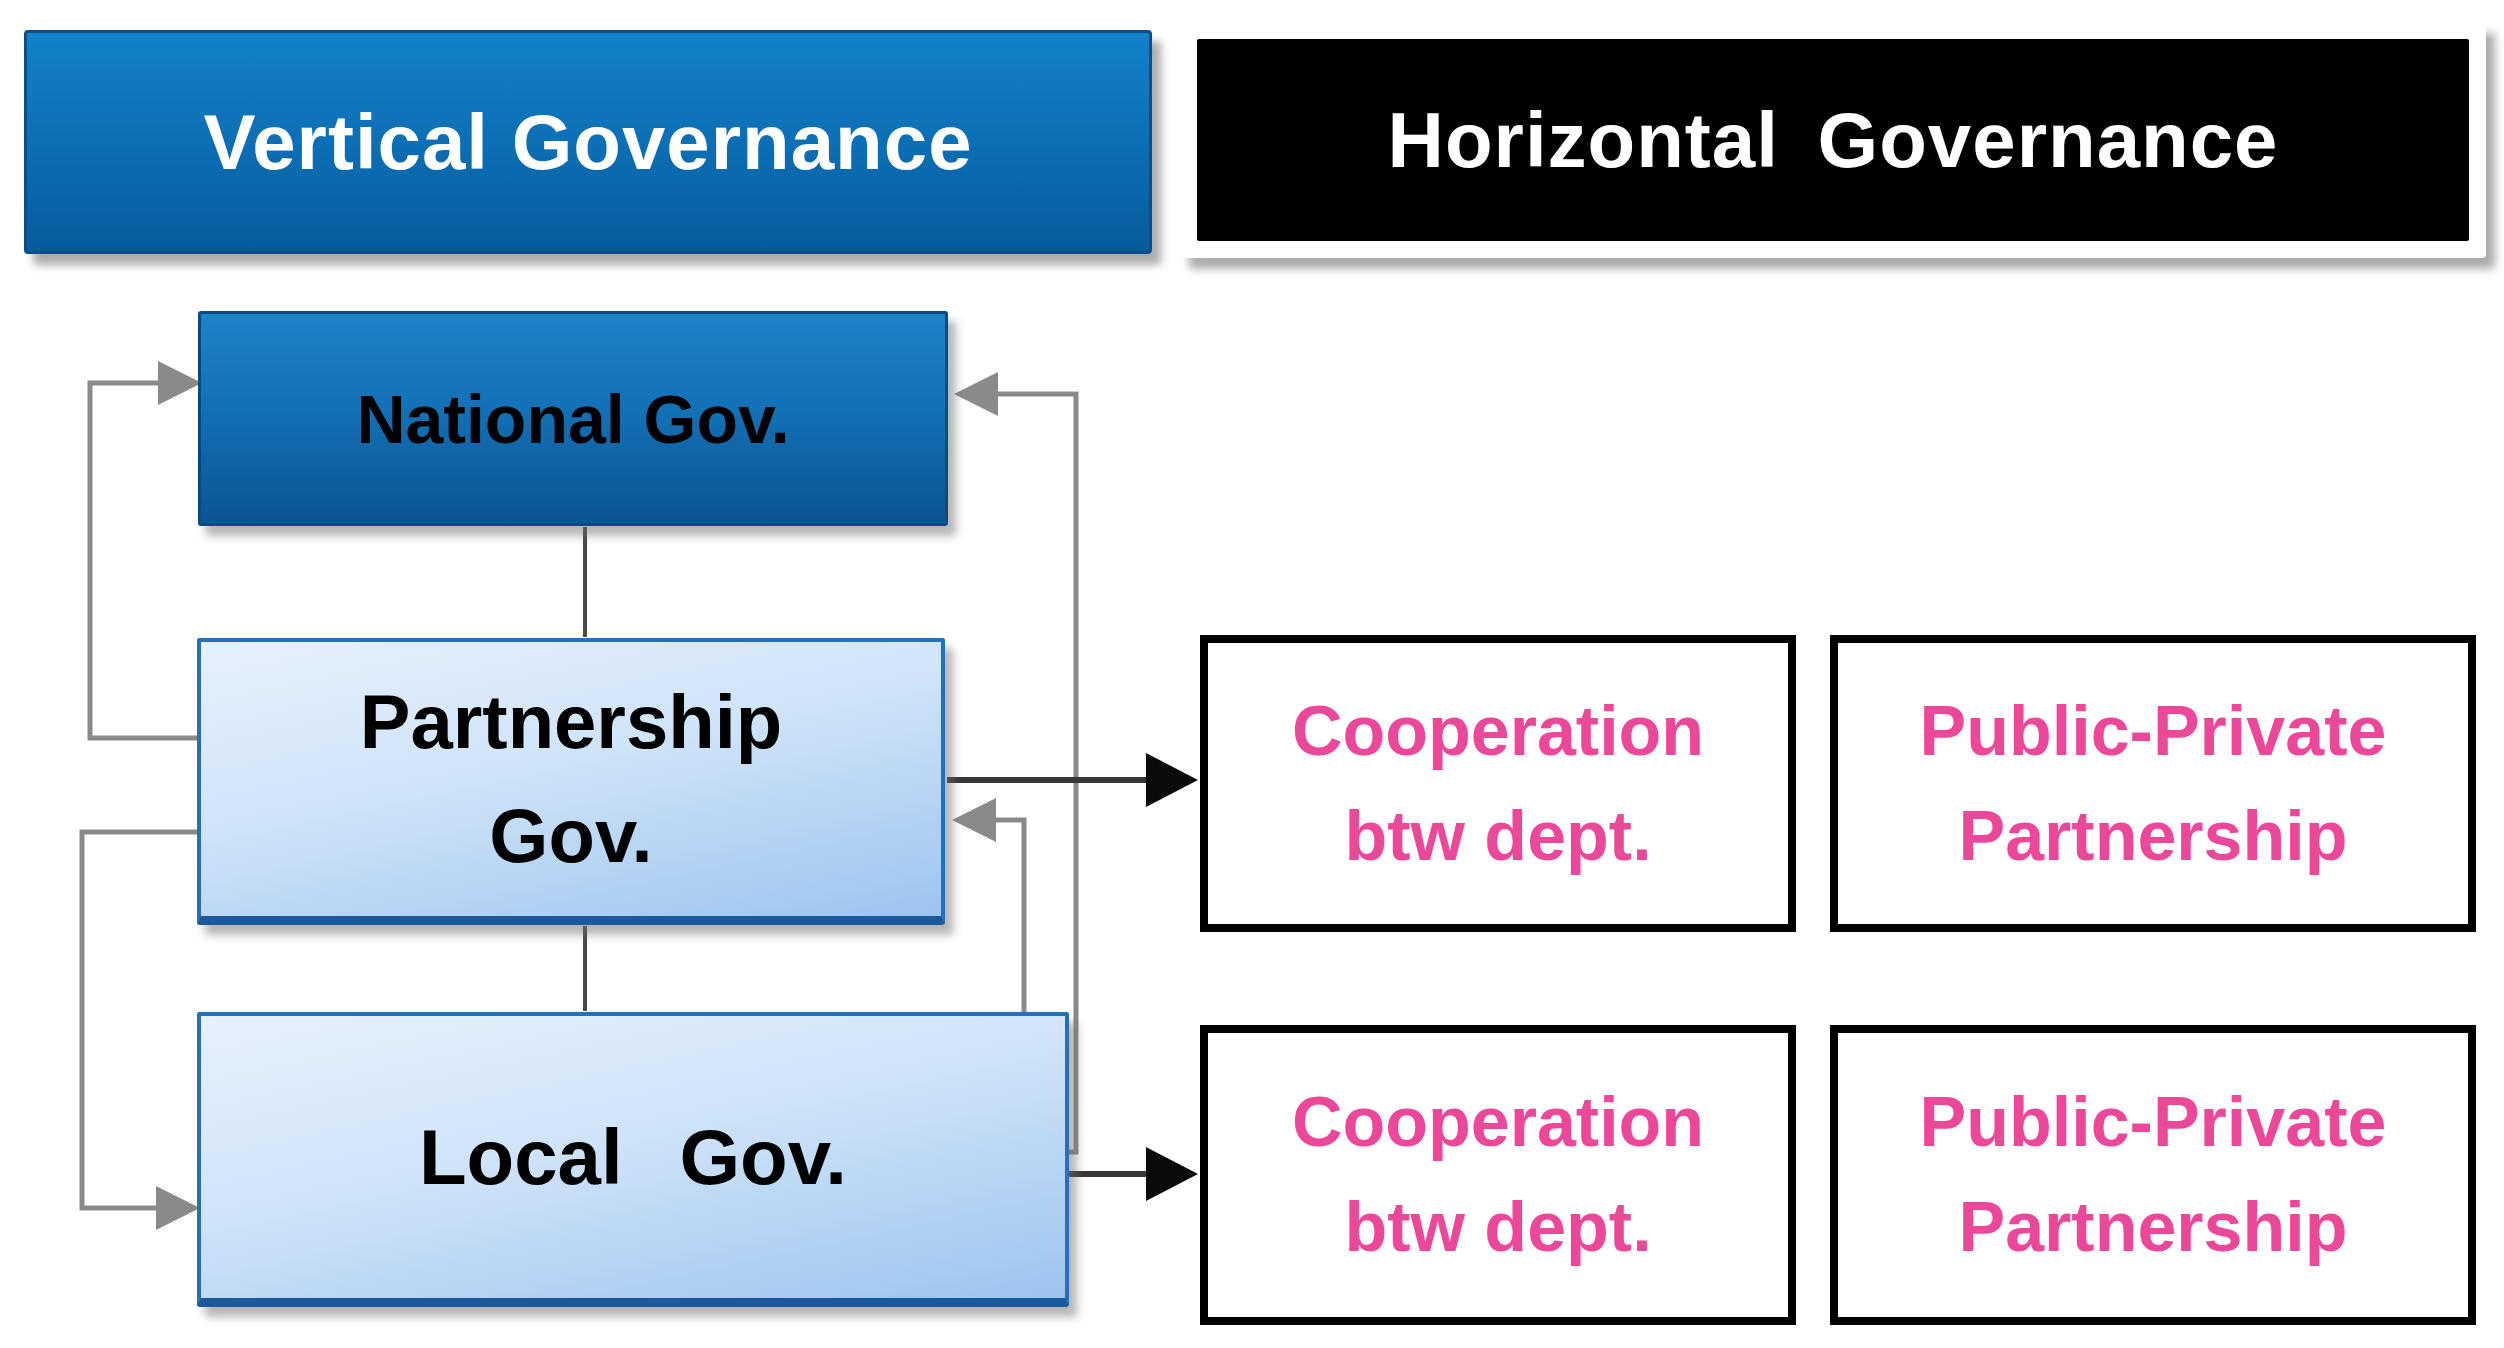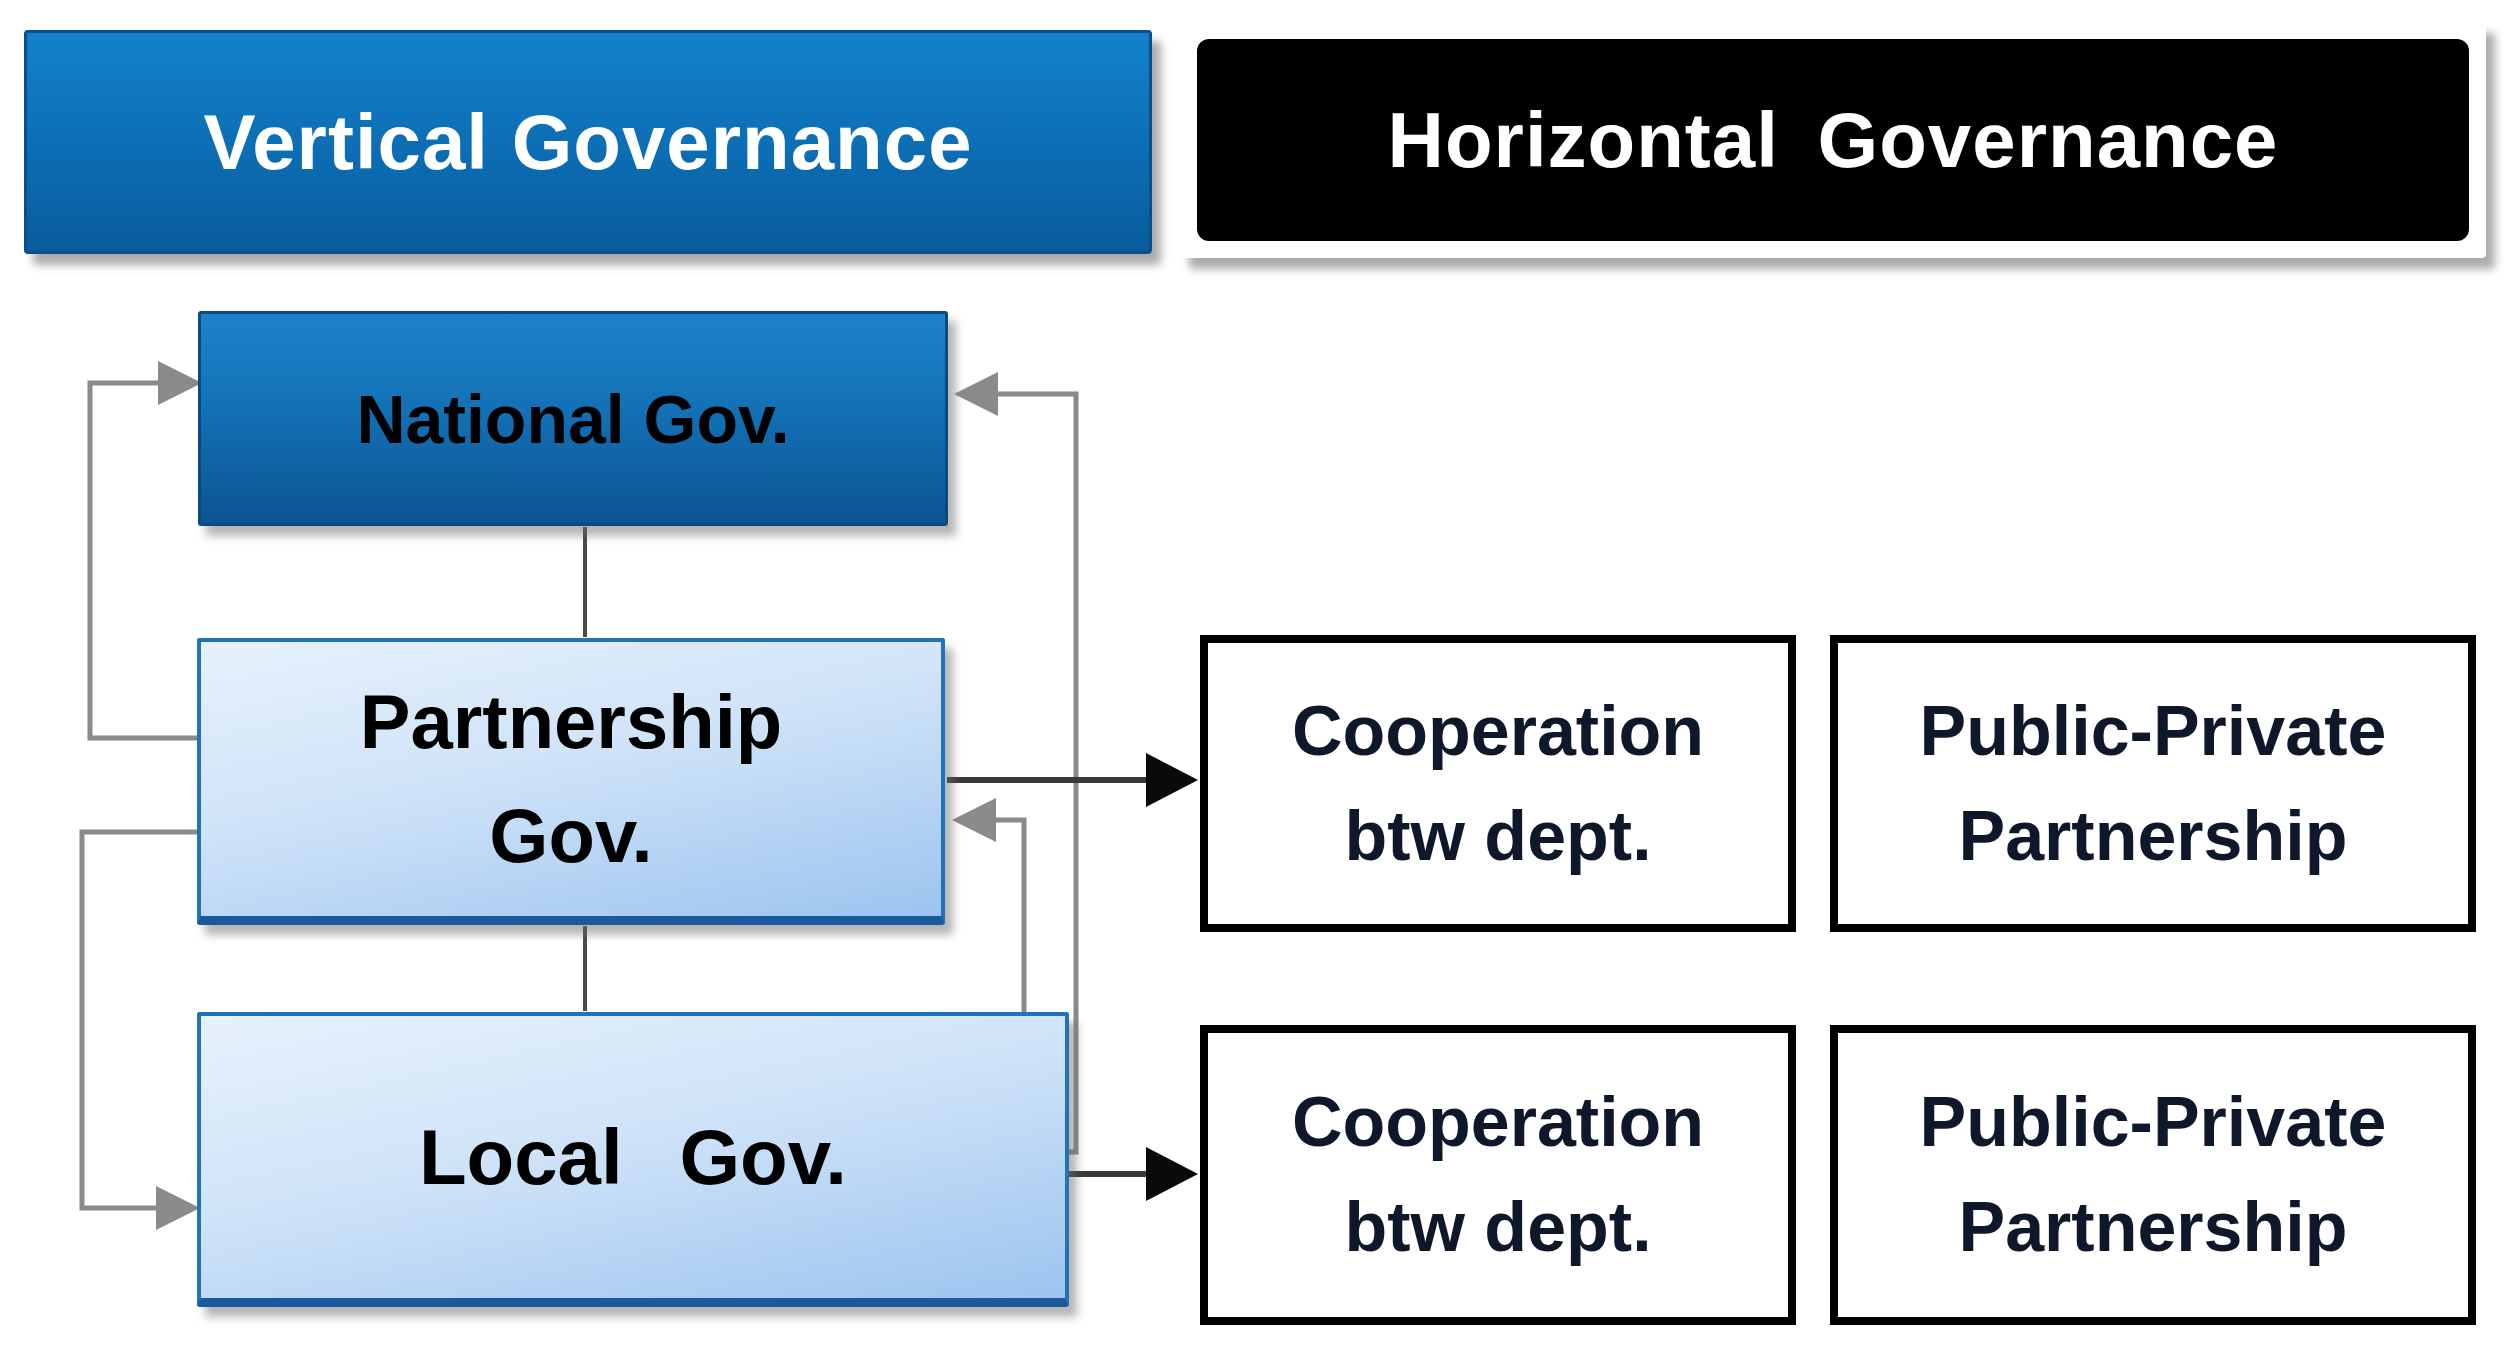--- a/index.html
+++ b/index.html
@@ -15,21 +15,21 @@
     box-shadow:9px 11px 9px rgba(70,70,70,.45);
     display:flex;align-items:center;justify-content:center;
   }
   .hdr-vertical span{color:#ffffff;font-size:78px;letter-spacing:1px;}
   .hdr-frame{
     position:absolute;left:1180px;top:22px;width:1306px;height:236px;
     background:#ffffff;border-radius:4px;box-sizing:border-box;padding:17px;
     box-shadow:9px 11px 9px rgba(70,70,70,.45);
   }
   .hdr-horizontal{
-    width:100%;height:100%;background:#000000;border-radius:12px;
+    width:100%;height:100%;background:#000000;border-radius:2px;
     display:flex;align-items:center;justify-content:center;
   }
   .hdr-horizontal span{color:#ffffff;font-size:78px;letter-spacing:1px;word-spacing:16px;}
   
   .gov{
     position:absolute;box-sizing:border-box;border-radius:3px;
     display:flex;flex-direction:column;align-items:center;justify-content:center;
     text-align:center;color:#000000;
     box-shadow:8px 10px 8px rgba(110,110,110,.5);
   }
@@ -44,21 +44,21 @@
     border:4px solid #2272ba;border-bottom:9px solid #1a5a9c;
   }
   .gov-metro{left:197px;top:638px;width:748px;height:287px;}
   .gov-metro span{font-size:76px;line-height:1.5;display:block;}
   .gov-local{left:197px;top:1012px;width:872px;height:295px;}
   .gov-local span{font-size:78px;word-spacing:.45em;}
   
   .wbox{
     position:absolute;box-sizing:border-box;background:#ffffff;border:8px solid #000000;
     display:flex;flex-direction:column;align-items:center;justify-content:center;
-    text-align:center;color:#0f172a;
+    text-align:center;color:#ec4899;
   }
   .wbox span{font-size:70px;line-height:1.5;display:block;}
   .wbox-coop-top{left:1200px;top:635px;width:596px;height:297px;}
   .wbox-ppp-top{left:1830px;top:635px;width:646px;height:297px;}
   .wbox-coop-bottom{left:1200px;top:1025px;width:596px;height:300px;}
   .wbox-ppp-bottom{left:1830px;top:1025px;width:646px;height:300px;}
   
   .connectors{position:absolute;left:0;top:0;width:2504px;height:1348px;pointer-events:none;}
 </style>
 </head>

